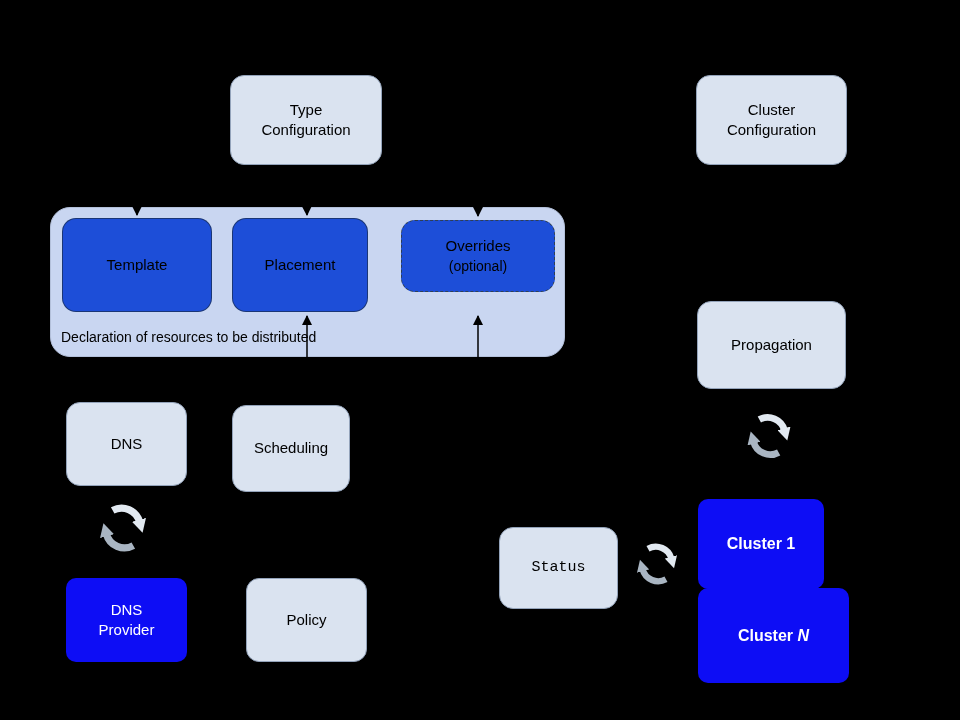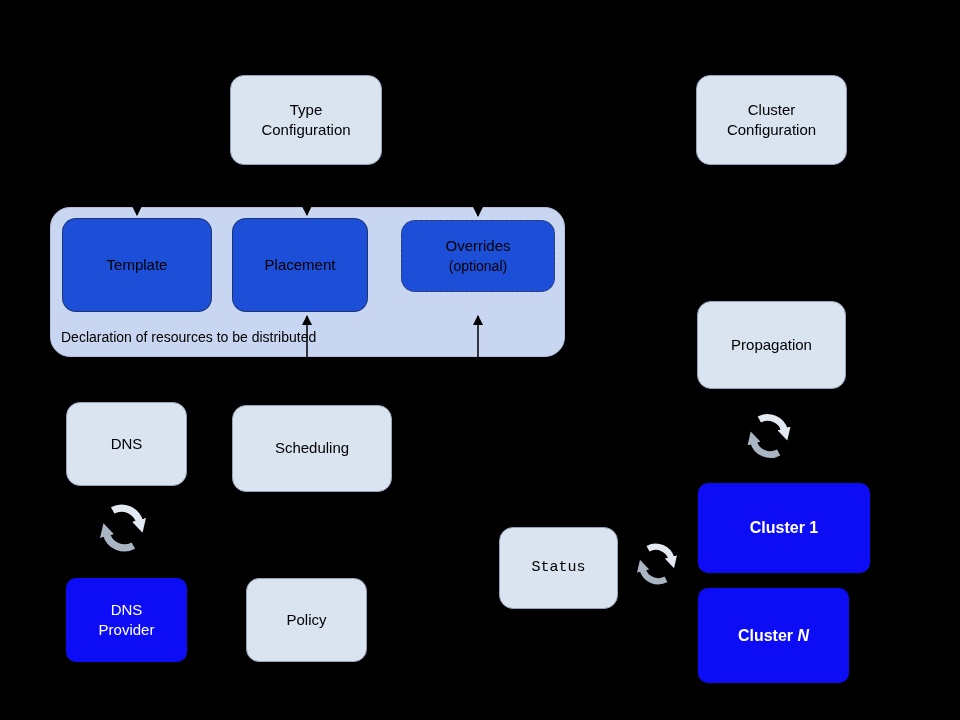--- a/index.html
+++ b/index.html
@@ -52,26 +52,26 @@
   .blue { background: #0d0df5; border: none; border-radius: 10px; color: #fff; }
   .bold { font-weight: 700; font-size: 16px; }
 
   
   #node-type-configuration   { left: 230px; top: 75px;  width: 152px; height: 90px; }
   #node-cluster-configuration{ left: 696px; top: 75px;  width: 151px; height: 90px; }
   #node-template             { left: 62px;  top: 218px; width: 150px; height: 94px; }
   #node-placement            { left: 232px; top: 218px; width: 136px; height: 94px; }
   #node-overrides            { left: 401px; top: 220px; width: 154px; height: 72px; }
   #node-dns                  { left: 66px;  top: 402px; width: 121px; height: 84px; }
-  #node-scheduling           { left: 232px; top: 405px; width: 160px; height: 87px; }
+  #node-scheduling           { left: 232px; top: 405px; width: 118px; height: 87px; }
   #node-dns-provider         { left: 66px;  top: 578px; width: 121px; height: 84px; }
   #node-policy               { left: 246px; top: 578px; width: 121px; height: 84px; border-radius: 13px; }
   #node-propagation          { left: 697px; top: 301px; width: 149px; height: 88px; text-align: center; }
   #node-status               { left: 499px; top: 527px; width: 119px; height: 82px; font-family: Liberation Mono, monospace; }
-  #node-cluster-1            { left: 698px; top: 483px; width: 172px; height: 90px; }
+  #node-cluster-1            { left: 698px; top: 499px; width: 126px; height: 90px; }
   #node-cluster-n            { left: 698px; top: 588px; width: 151px; height: 95px; }
 
   
   #arrows {
     position: absolute;
     left: 0; top: 0;
     pointer-events: none;
   }
   .conn { fill: none; stroke: #000; stroke-width: 1.5; }
   .dashline { stroke-dasharray: 6 3 1.5 3; }

